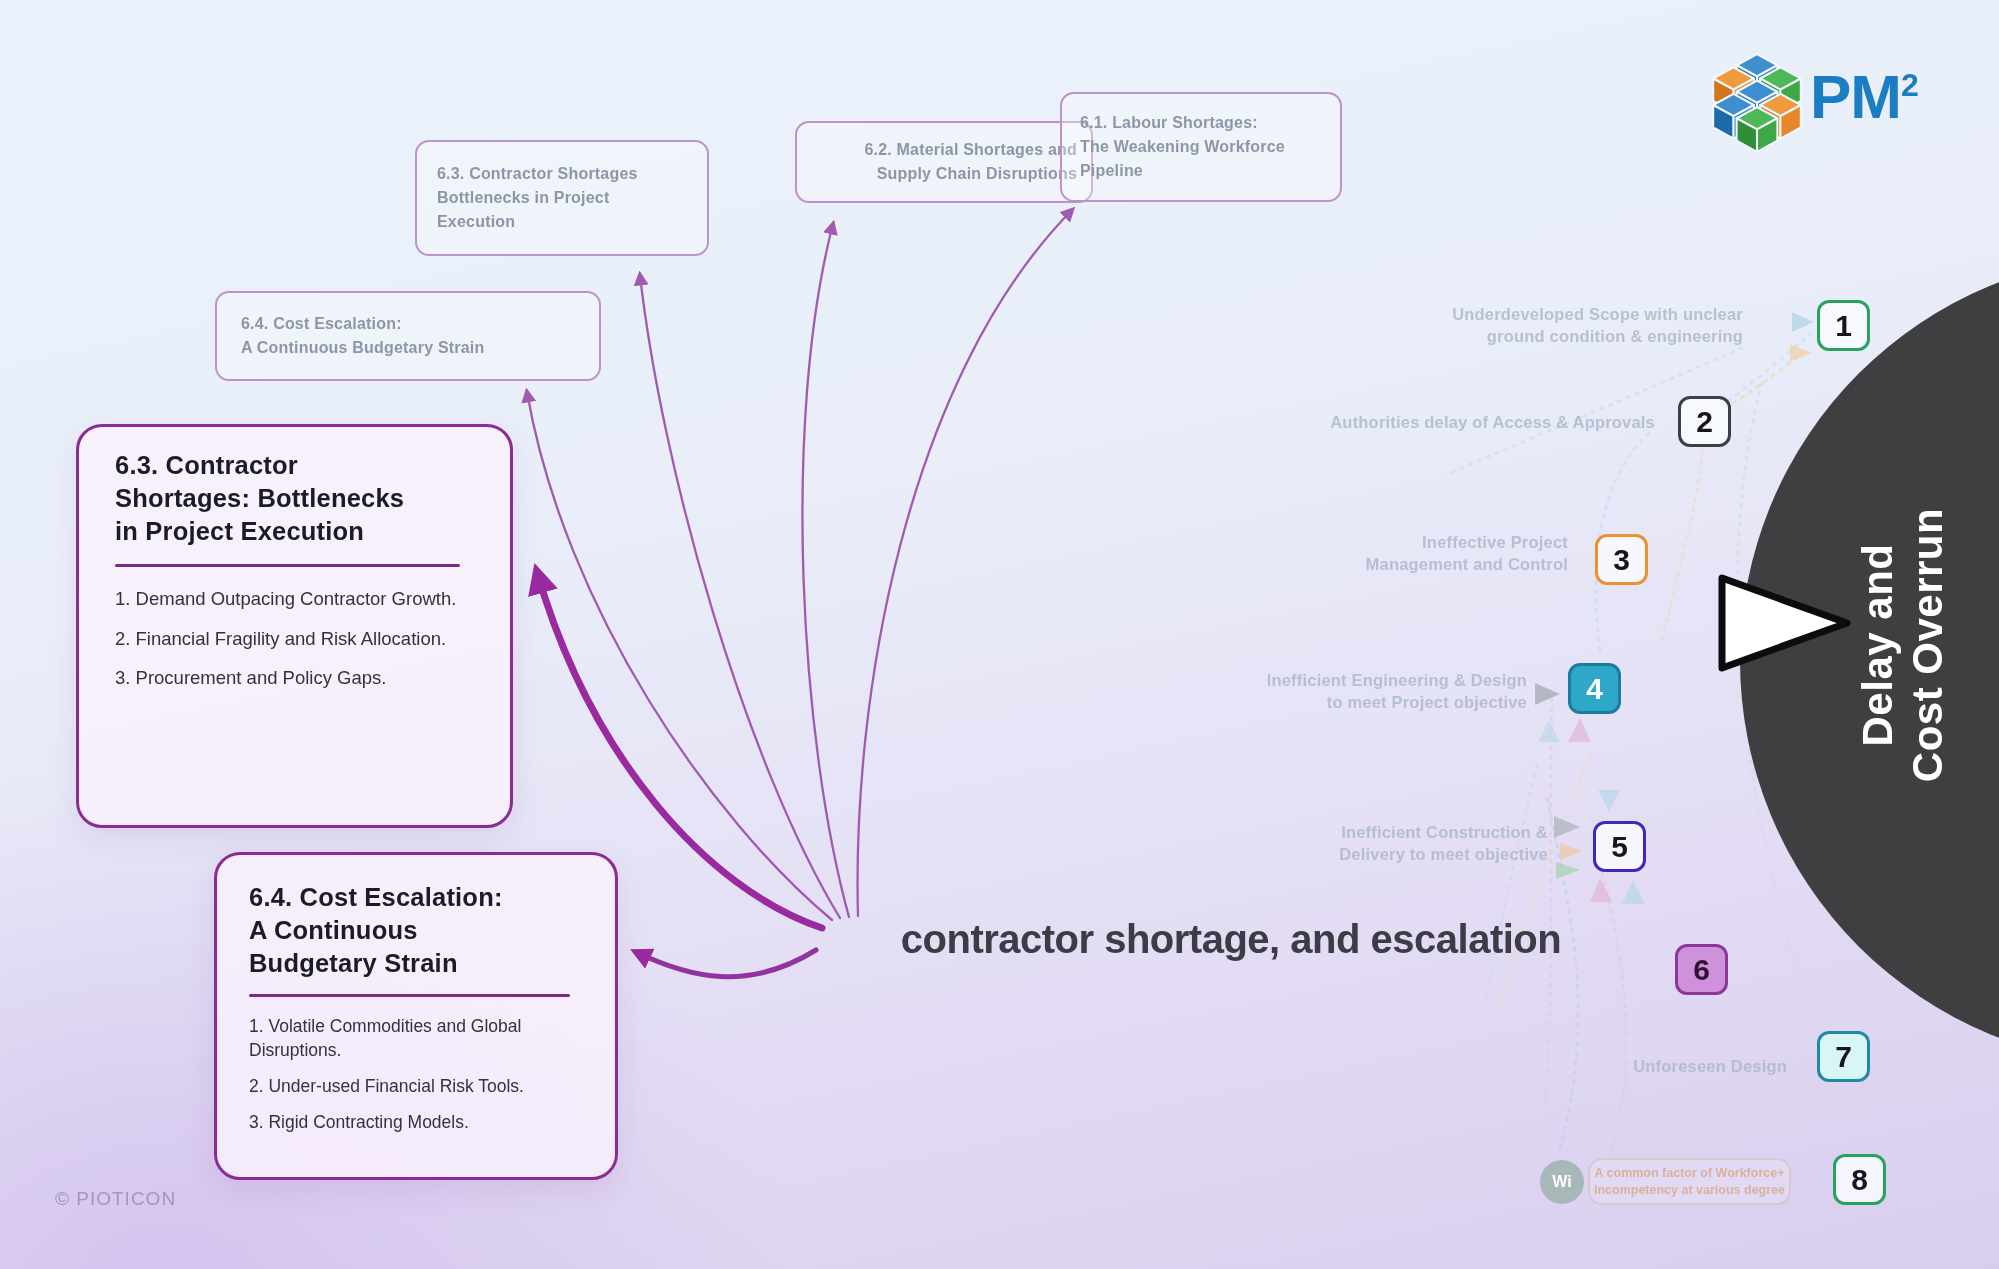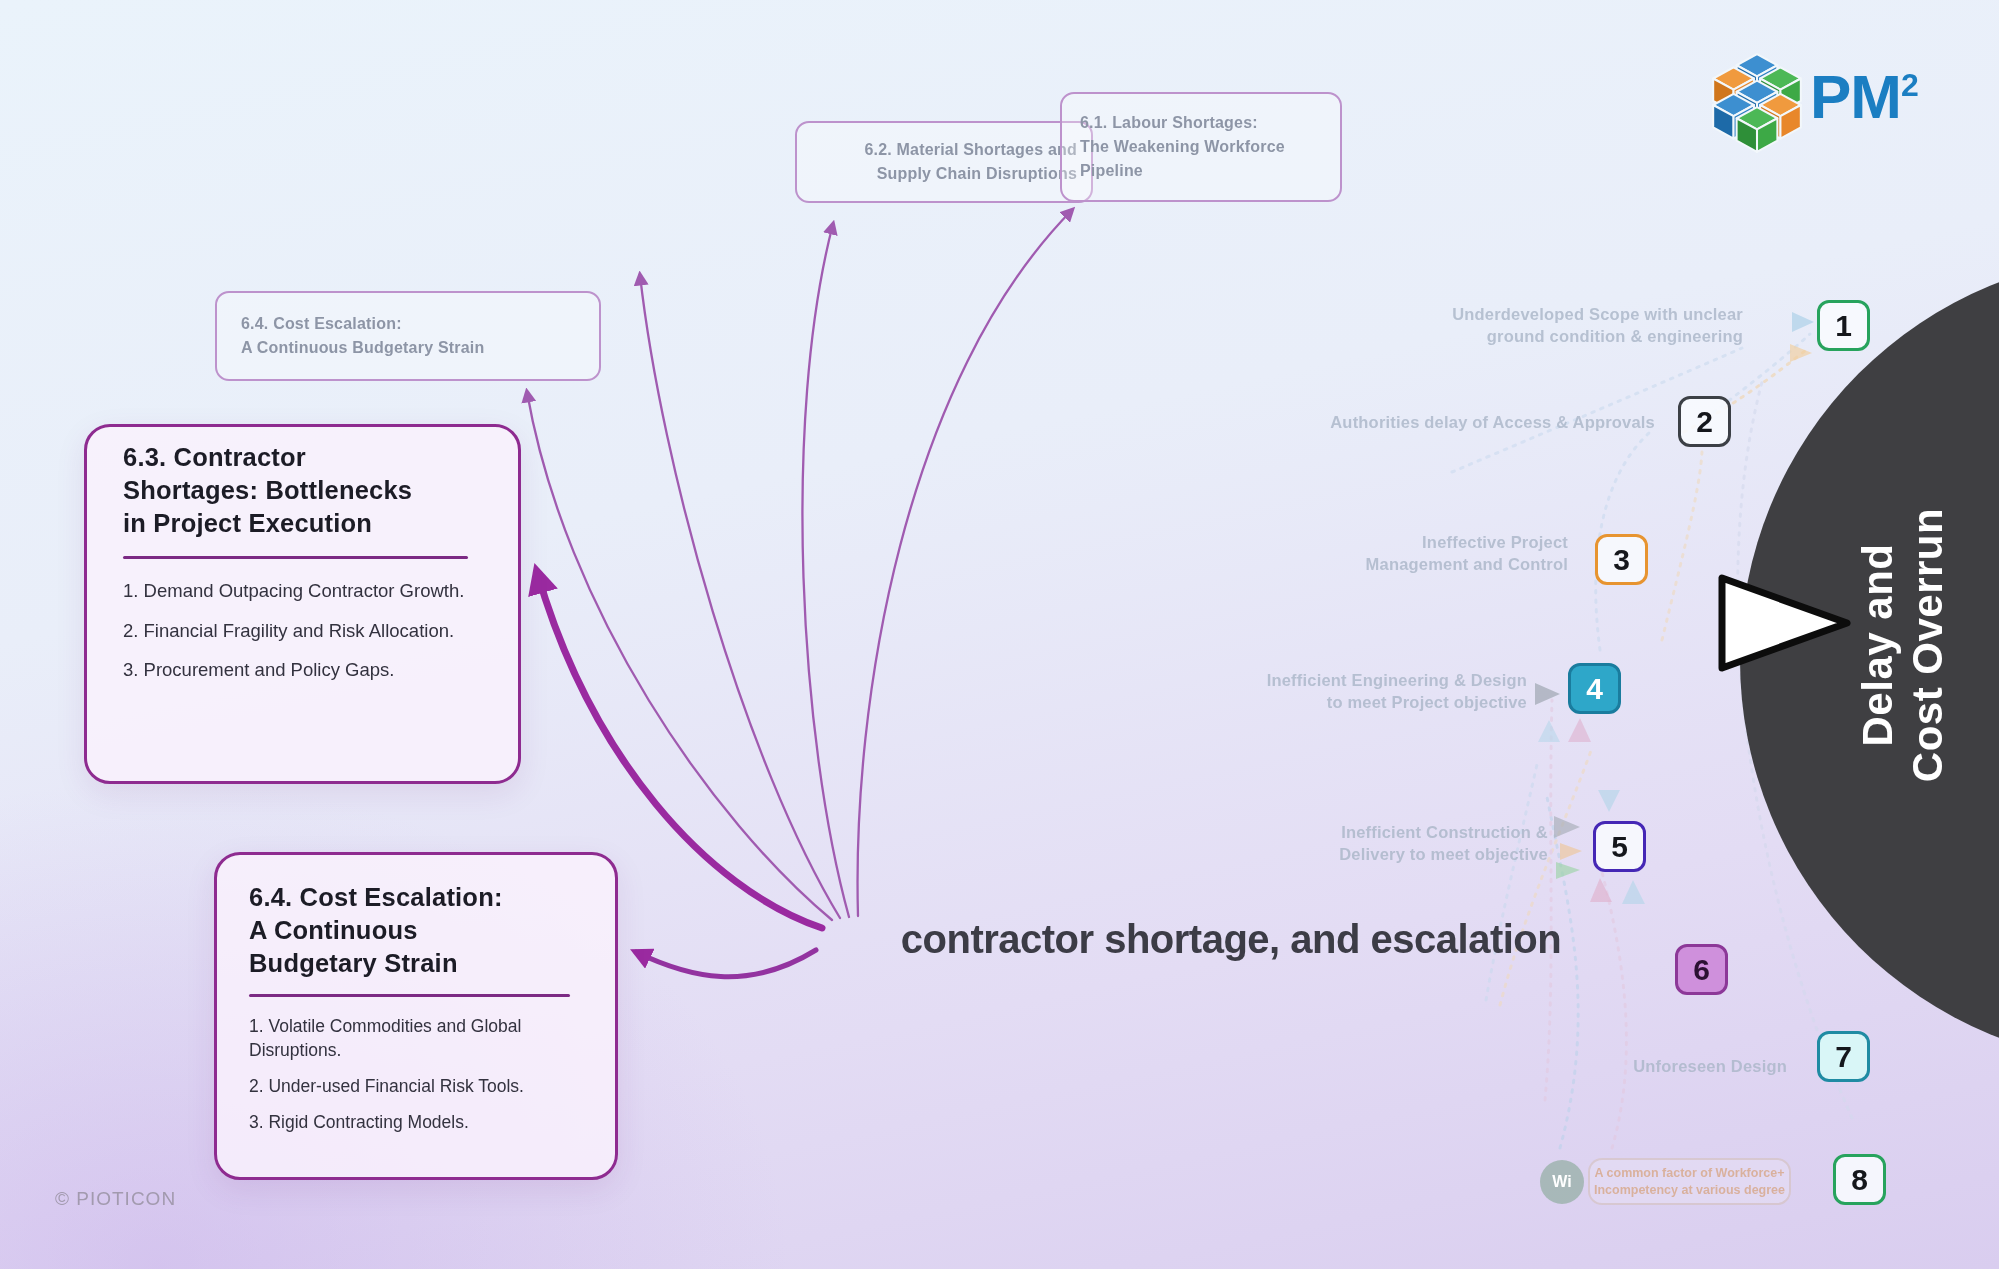--- a/index.html
+++ b/index.html
@@ -17,21 +17,21 @@
     font-weight:600;letter-spacing:.2px;display:flex;flex-direction:column;justify-content:center;}
   .mini-box span{display:block;}
   .mb63{left:415px;top:140px;width:250px;height:112px;padding:0 20px;}
   .mb62{left:795px;top:121px;width:266px;height:78px;padding:0 14px;align-items:flex-end;}
   .mb61{left:1054px;top:92px;width:242px;height:106px;padding:0 18px;margin-left:6px;}
   .mb64{left:215px;top:291px;width:334px;height:86px;padding:0 24px;}
 
   
   .detail-box{position:absolute;z-index:4;border:3px solid #8e2b90;border-radius:26px;
     background:rgba(250,241,252,.82);box-shadow:0 10px 30px rgba(120,40,130,.10);}
-  .db63{left:84px;top:424px;width:437px;height:360px;padding:14px 36px;box-sizing:border-box;}
+  .db63{left:76px;top:424px;width:437px;height:404px;padding:22px 36px;box-sizing:border-box;}
   .db64{left:214px;top:852px;width:404px;height:328px;padding:26px 32px;box-sizing:border-box;}
   .detail-title{font-weight:800;color:#1c1c26;font-size:25.5px;line-height:1.3;letter-spacing:.2px;}
   .detail-title span{display:block;}
   .detail-rule{height:3px;background:#7c2a84;border-radius:2px;margin:16px 0 20px 0;width:96%;}
   .db64 .detail-rule{margin:14px 0 18px 0;}
   .detail-item{color:#33323f;font-size:18.5px;line-height:1.32;margin-bottom:15px;font-weight:500;}
   .db64 .detail-item{font-size:17.5px;margin-bottom:13px;}
 
   
   .center-title{position:absolute;z-index:4;left:800px;top:916px;width:862px;text-align:center;
@@ -168,20 +168,25 @@
       <path d="M 822 928 C 705 888 590 755 537 572" stroke="#9a2aa0" stroke-width="7" marker-end="url(#mBig)"></path>
       <path d="M 816 950 C 748 992 690 978 636 952" stroke="#9333a0" stroke-width="5" marker-end="url(#mBig)"></path>
       <path d="M 832 920 C 712 820 565 610 527 392" stroke="#a05bb0" stroke-width="2.3" marker-end="url(#mThin)"></path>
       <path d="M 840 918 C 745 762 662 470 640 275" stroke="#a05bb0" stroke-width="2.3" marker-end="url(#mThin)"></path>
       <path d="M 849 917 C 800 740 782 420 833 224" stroke="#a05bb0" stroke-width="2.3" marker-end="url(#mThin)"></path>
       <path d="M 858 916 C 852 700 905 380 1072 210" stroke="#a05bb0" stroke-width="2.3" marker-end="url(#mThin)"></path>
     </g>
     <polygon points="1722,578 1722,668 1847,623" fill="#ffffff" stroke="#0c0c0c" stroke-width="7" stroke-linejoin="round"></polygon>
   </svg>
 
+  <div class="mini-box mb63">
+    <span>6.3. Contractor Shortages</span>
+      <span>Bottlenecks in Project</span>
+      <span>Execution</span>
+  </div>
   <div class="mini-box mb62">
     <span>6.2. Material Shortages and</span>
       <span>Supply Chain Disruptions</span>
   </div>
   <div class="mini-box mb61">
     <span>6.1. Labour Shortages:</span>
       <span>The Weakening Workforce</span>
       <span>Pipeline</span>
   </div>
   <div class="mini-box mb64">

